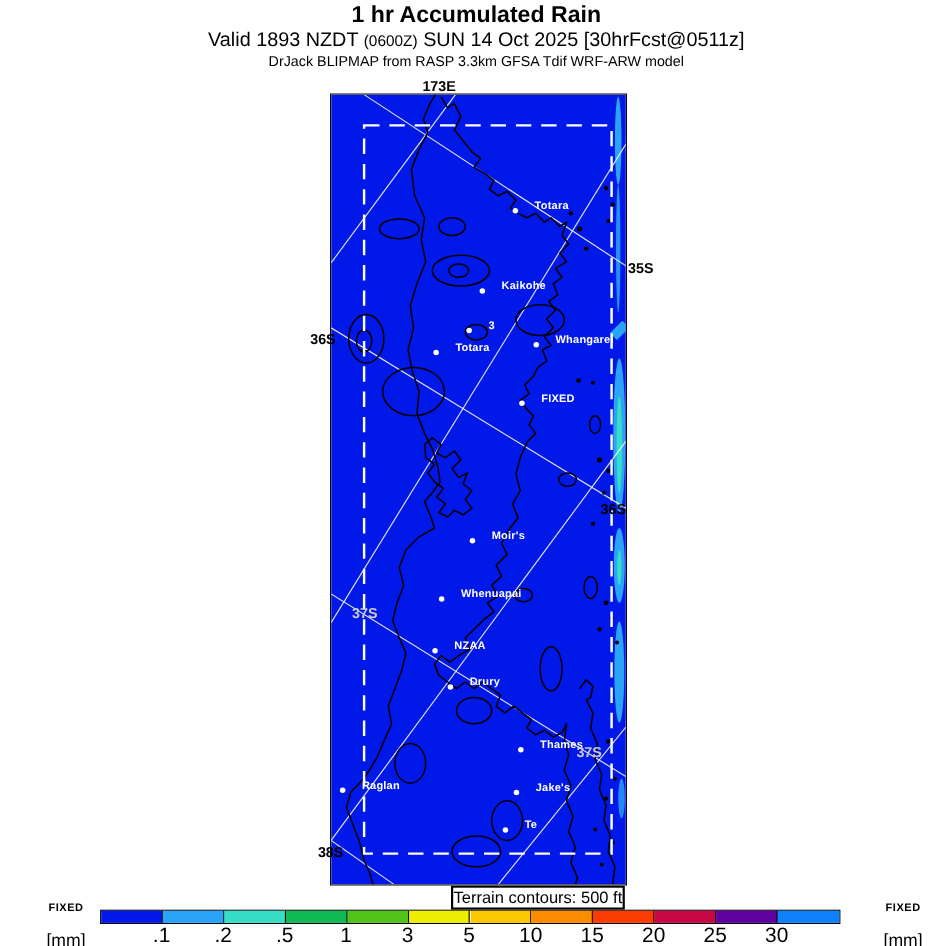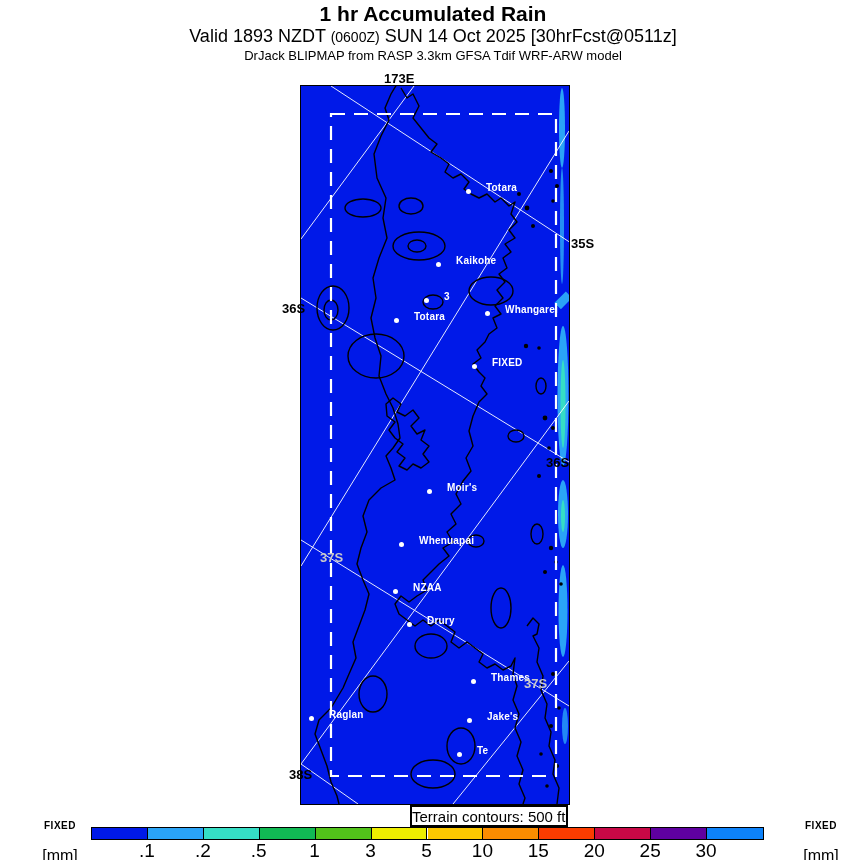--- a/index.html
+++ b/index.html
@@ -24,21 +24,21 @@
   .station{position:absolute;}
   .station .dot{position:absolute;left:-2px;top:-2px;width:5px;height:5px;
        border-radius:50%;background:#fff;}
   .station .lbl{position:absolute;left:18px;top:-9px;font-size:10px;font-weight:bold;
        color:#fff;white-space:nowrap;letter-spacing:0.2px;}
   .gratlabel{position:absolute;font-size:13px;font-weight:bold;white-space:nowrap;z-index:5;}
 
   
   #terrain-box{left:410px;top:805px;width:158px;height:22px;z-index:6;
        background:#fff;border:2px solid #000;box-sizing:border-box;
-       font-size:15px;color:#000;text-align:left;line-height:19px;}
+       font-size:15px;color:#000;text-align:center;line-height:19px;}
 
   
   #colorbar{left:91px;top:827px;width:671px;height:11px;z-index:3;
        border:1px solid #000;box-sizing:content-box;}
   .cb-seg{position:absolute;top:0;height:11px;border-right:1px solid #000;box-sizing:border-box;}
   .cb-tick{position:absolute;top:840px;font-size:19px;color:#000;
        transform:translateX(-50%);z-index:3;}
   .cb-units{width:56px;text-align:center;color:#000;z-index:3;line-height:1;}
   .cb-units .u1{font-size:10px;font-weight:bold;letter-spacing:0.5px;}
   .cb-units .u2{font-size:16px;margin-top:17px;}

